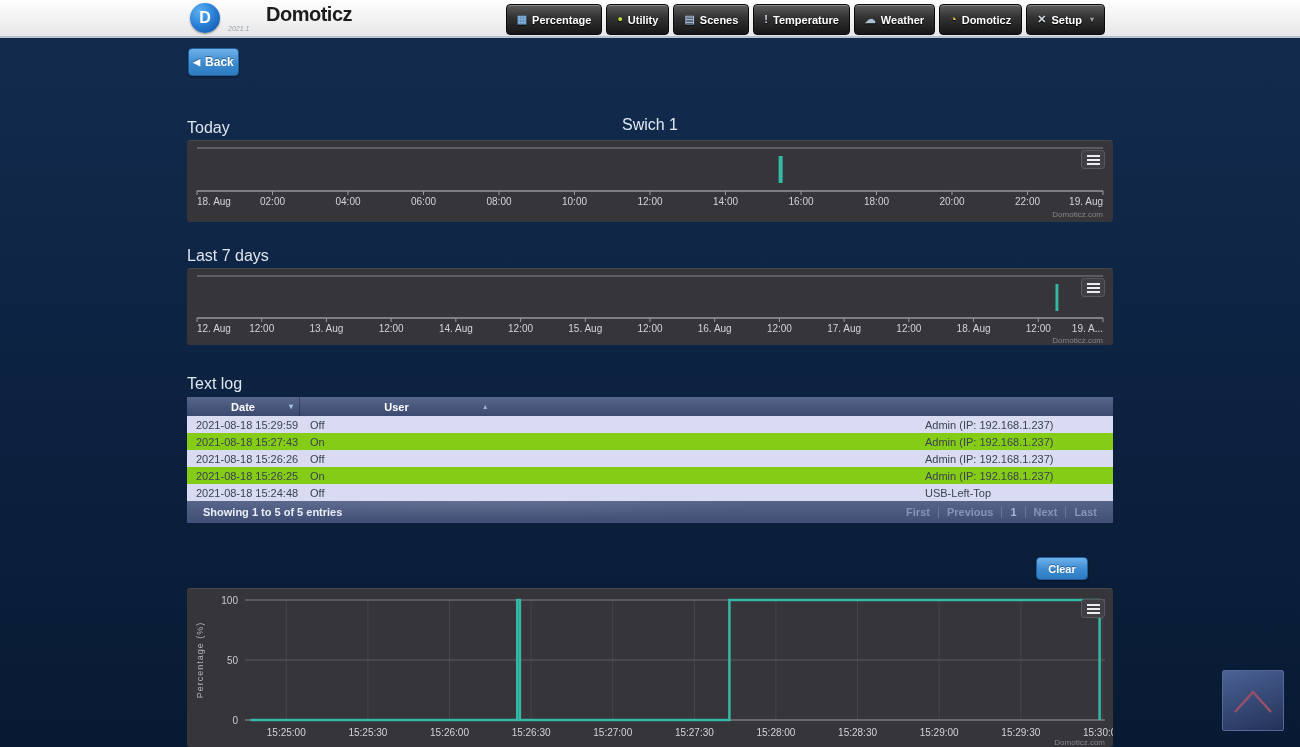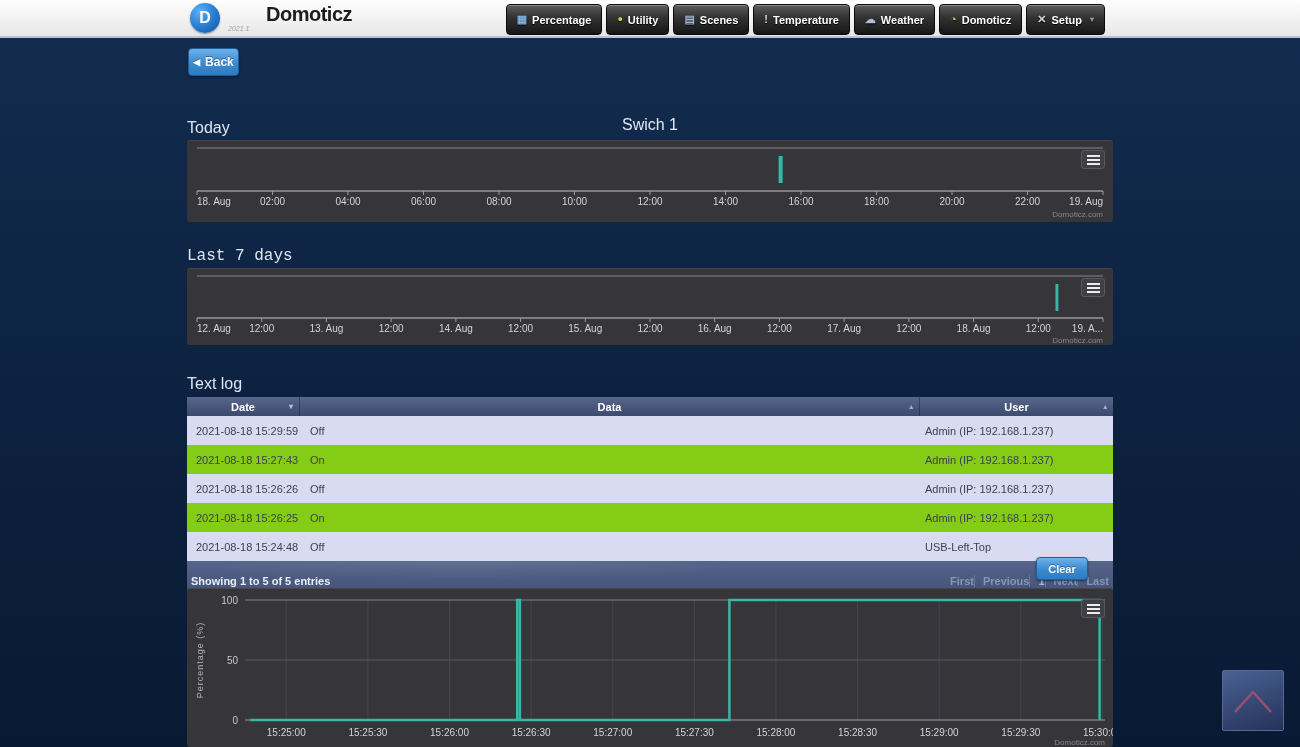--- a/index.html
+++ b/index.html
@@ -33,21 +33,21 @@
     background:linear-gradient(#6fb1ea,#3a8ad0 55%,#2e7bc0);
     border:1px solid #1f5f9e;border-radius:4px;color:#fff;font-size:12px;font-weight:bold;
     text-shadow:0 -1px 0 rgba(0,0,0,.35);box-shadow:0 1px 2px rgba(0,0,0,.5);cursor:pointer;}
   .back-btn{left:188px;top:48px;width:49px;height:26px;}
   .back-arrow{font-size:9px;}
   .clear-btn{left:1036px;top:557px;width:50px;height:21px;font-size:11px;}
   
   .page-title{position:absolute;left:0;top:90px;width:1300px;text-align:center;
     color:#dfe8f2;font-size:16px;margin-top:26px;}
   .sec-label{position:absolute;left:187px;color:#dde6ee;font-size:16px;}
-  .lbl-today{top:119px;text-align:center;} .lbl-week{top:247px;font-family:Liberation Mono, monospace;} .lbl-textlog{top:375px;}
+  .lbl-today{top:119px;text-align:center;} .lbl-week{top:247px;} .lbl-textlog{top:375px;}
   
   .chart{position:absolute;background:#35353a;border-radius:3px;border-top:1px solid #46464b;box-sizing:border-box;}
   .chart-today{left:187px;top:140px;width:926px;height:82px;}
   .chart-week{left:187px;top:268px;width:926px;height:77px;}
   .chart-pct{left:187px;top:588px;width:926px;height:159px;}
   .hc-menu{position:absolute;top:9px;right:8px;width:22px;height:17px;background:#3f3f45;
     border:1px solid #58585e;border-radius:3px;display:flex;flex-direction:column;
     justify-content:center;align-items:center;gap:2px;cursor:pointer;}
   .hc-menu i{display:block;width:13px;height:2px;background:#ececec;}
   
@@ -60,33 +60,33 @@
   .tl-bar select{width:42px;height:16px;font-size:11px;margin:0 4px;border:1px solid #8a8a8a;background:#fff;}
   .tl-search{margin-left:auto;display:flex;align-items:center;gap:3px;}
   .tl-search input{width:138px;height:15px;border:1px solid #9a9a9a;background:#fff;font-size:11px;padding:0 2px;}
   .tl-head{height:19px;display:flex;color:#fff;font-weight:bold;
     background:linear-gradient(#58668b,#3b4970);}
   .tl-head .th{position:relative;display:flex;align-items:center;justify-content:center;
     box-sizing:border-box;border-right:1px solid rgba(0,0,0,.3);cursor:pointer;}
   .th-date{width:113px;} .th-data{width:620px;} .th-user{width:193px;border-right:none !important;}
   .sort-ico{position:absolute;right:6px;color:#a7c0e8;font-size:8px;}
   .sort-asc{font-size:7px;opacity:.85;}
-  .tl-row{height:29px;display:flex;align-items:center;color:#3c4250;}
+  .tl-row{height:17px;display:flex;align-items:center;color:#3c4250;}
   .tl-row.odd{background:#d9dbf2;} .tl-row.even{background:#84cc16;}
   .td-date{width:113px;padding-left:9px;box-sizing:border-box;}
   .td-data{width:620px;padding-left:10px;box-sizing:border-box;}
   .td-user{width:193px;padding-left:5px;box-sizing:border-box;}
-  .tl-foot{height:39px;display:flex;align-items:center;padding:0 4px;box-sizing:border-box;
+  .tl-foot{height:22px;display:flex;align-items:center;padding:0 16px;box-sizing:border-box;
     color:#e9eef6;font-weight:bold;
     background:
       radial-gradient(ellipse 420px 26px at 30% 0%,rgba(255,255,255,.08),rgba(255,255,255,0) 70%),
       linear-gradient(#56648a,#414f76);}
   .tl-pages{margin-left:auto;display:flex;align-items:center;color:#8794b8;}
   .tl-pages span{cursor:pointer;}
-  .tl-pages span + span{border-left:1px solid #66759c;padding-left:8px;}
+  .tl-pages span + span{border-left:1px solid #66759c;padding-left:8px;margin-left:8px;}
   .tl-pages .cur{color:#aab6d6;}
   
   .scrolltop{position:absolute;left:1222px;top:670px;width:60px;height:59px;cursor:pointer;
     background:linear-gradient(160deg,rgba(86,110,165,.85),rgba(38,52,92,.92));
     border:1px solid #55679a;border-radius:2px;display:flex;align-items:center;justify-content:center;}
 </style>
 </head>
 <body>
 
 <div class="header">
@@ -230,24 +230,20 @@
 </div>
 
 <div class="sec-label lbl-textlog">Text log</div>
 
 <div class="tlog">
   <div class="tl-head">
     <div class="th th-date">
       <span>Date</span>
       <span class="sort-ico">▾</span>
     </div>
-    <div class="th th-data">
-      <span>Data</span>
-      <span class="sort-ico sort-asc">▴</span>
-    </div>
     <div class="th th-user">
       <span>User</span>
       <span class="sort-ico sort-asc">▴</span>
     </div>
   </div>
   <div class="tl-row odd">
     <span class="td-date">2021-08-18 15:29:59</span>
     <span class="td-data">Off</span>
     <span class="td-user">Admin (IP: 192.168.1.237)</span>
   </div>

